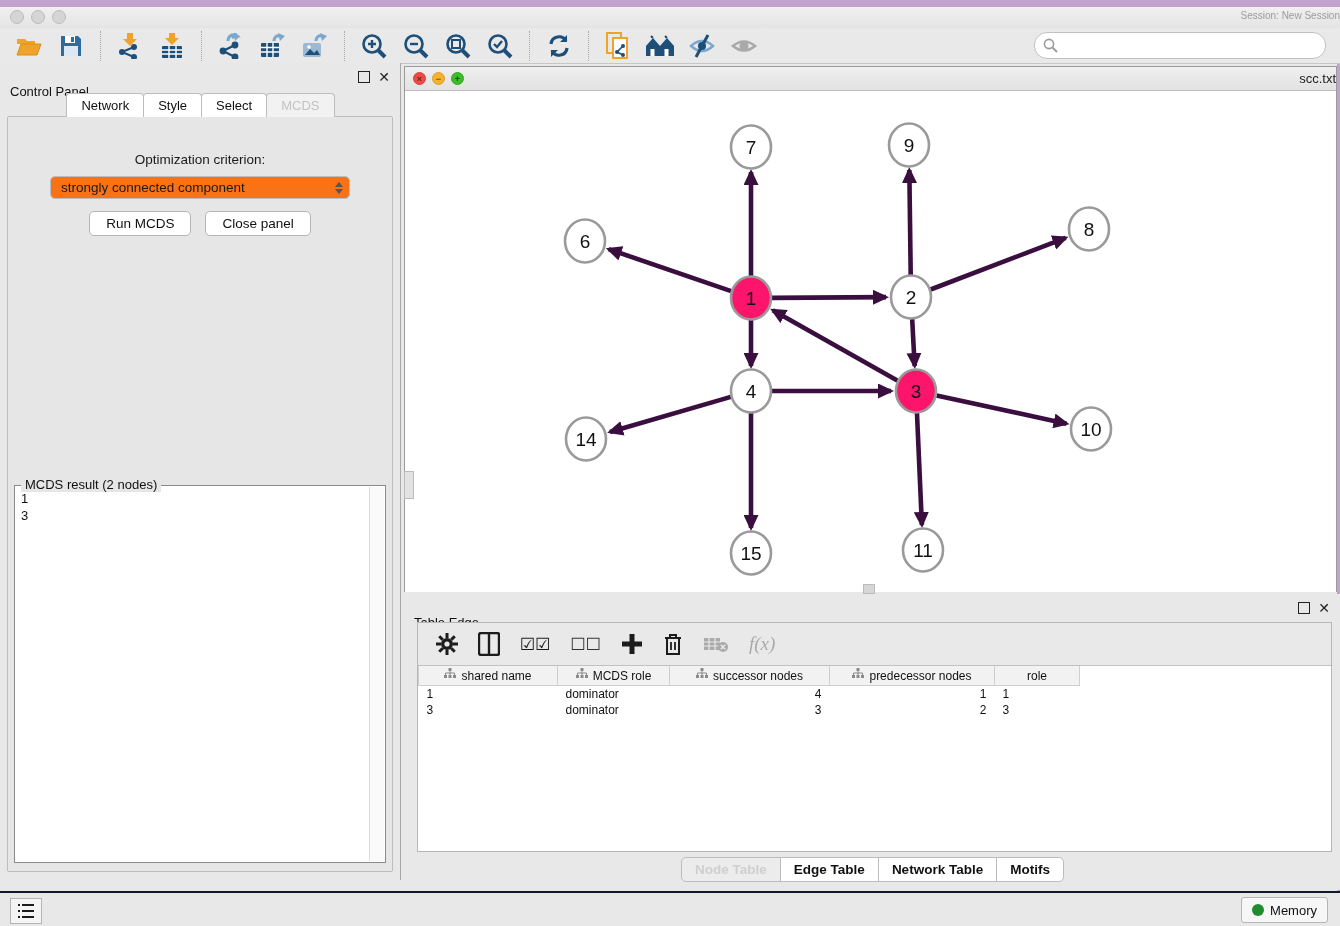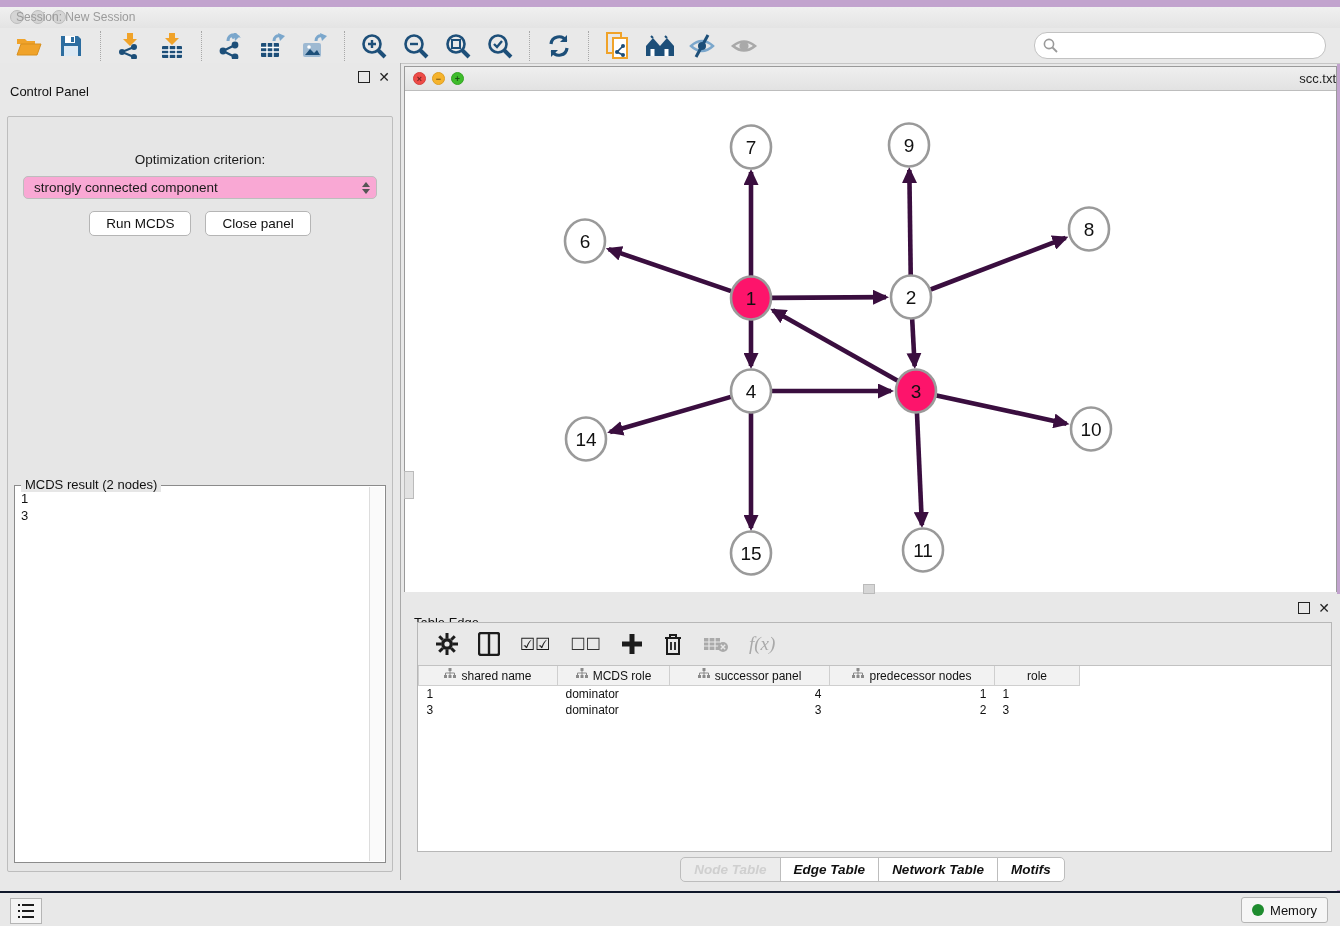--- a/index.html
+++ b/index.html
@@ -7,21 +7,21 @@
        font-family:"Liberation Sans","DejaVu Sans",sans-serif;font-size:13px;color:#1a1a1a;
        background:#e8e8e8;}
   .desktop-strip{position:absolute;left:0;top:0;width:1340px;height:7px;background:#c2a3ce;}
   .desktop-edge-right{position:absolute;right:0;top:0;width:3px;height:926px;background:#c2a3ce;}
 
   
   .titlebar{position:absolute;left:0;top:7px;width:1340px;height:21px;
             background:linear-gradient(#f0f0f0,#e4e4e4);border-bottom:1px solid #c9c9c9;}
   .traffic{position:absolute;top:3px;left:10px;display:flex;gap:7px;}
   .tl{width:14px;height:14px;border-radius:50%;background:#d5d5d5;border:1px solid #bcbcbc;box-sizing:border-box;}
-  .win-title{position:absolute;left:0;right:0;top:3px;text-align:left;color:#9b9b9b;font-size:12px;margin-left:16px;}
+  .win-title{position:absolute;left:0;right:0;top:3px;text-align:right;color:#9b9b9b;font-size:10px;margin-left:16px;}
 
   
   .toolbar{position:absolute;left:0;top:28px;width:1340px;height:35px;background:#e9e9e9;
            border-bottom:1px solid #c6c6c6;display:flex;align-items:center;}
   .tb-group{display:flex;align-items:center;gap:12px;padding:0 14px;}
   .tb-sep{width:0;height:30px;border-left:1px dotted #a8a8a8;}
   .tb-btn{width:30px;height:28px;display:flex;align-items:center;justify-content:center;}
   .search-wrap{position:absolute;right:14px;top:4px;width:290px;height:25px;background:#fff;
                border:1px solid #c2c2c2;border-radius:13px;display:flex;align-items:center;}
   .search-wrap svg{margin-left:8px;}
@@ -35,21 +35,21 @@
   .panel-head-icons{display:flex;gap:8px;align-items:center;color:#222;}
   .float-box{width:10px;height:10px;border:1.5px solid #222;}
   .close-x{font-weight:bold;font-size:14px;line-height:10px;}
   .tabsbar{display:flex;justify-content:center;gap:0;margin-top:2px;position:relative;z-index:2;}
   .tab{background:#fff;border:1px solid #bdbdbd;border-bottom:none;padding:4px 14px;font-size:13px;
        border-radius:4px 4px 0 0;margin:0 -1px 0 0;color:#111;}
   .tab.active{color:#c3c3c3;background:#f2f2f2;}
   .cp-body{position:absolute;left:7px;right:7px;top:53px;bottom:8px;border:1px solid #bdbdbd;
            background:#e6e6e6;border-radius:2px;}
   .opt-label{text-align:center;margin-top:35px;font-size:13.5px;}
-  .dropdown{margin:9px auto 0;width:354px;height:23px;background:#f9a8d4;border:1px solid #bdbdbd;
+  .dropdown{margin:9px auto 0;width:300px;height:23px;background:#f97316;border:1px solid #bdbdbd;
             border-radius:5px;display:flex;align-items:center;padding:0 6px 0 10px;box-sizing:border-box;}
   .dropdown .dd-text{flex:1;font-size:13.5px;}
   .dd-arrows{display:flex;flex-direction:column;gap:2px;align-items:center;}
   .dd-arrows i{display:block;width:0;height:0;border-left:4px solid transparent;border-right:4px solid transparent;}
   .dd-up{border-bottom:5px solid #555;}
   .dd-down{border-top:5px solid #555;}
   .cp-buttons{display:flex;justify-content:center;gap:14px;margin-top:12px;}
   .btn{background:#fff;border:1px solid #b5b5b5;border-radius:5px;padding:4px 16px;font-size:13.5px;color:#111;}
   .result-box{position:absolute;left:6px;right:6px;top:368px;bottom:8px;border:1px solid #8b8b8b;
               background:#fff;}
@@ -80,21 +80,21 @@
   .tp-toolbar{height:42px;background:#e9e9e9;border-bottom:1px solid #c2c2c2;display:flex;align-items:center;
               gap:20px;padding-left:18px;}
   .tp-toolbar .ticon{display:flex;align-items:center;justify-content:center;}
   .fx{font-family:"Liberation Serif","DejaVu Serif",serif;font-style:italic;font-size:19px;color:#a9a9a9;}
   table.datatable{border-collapse:collapse;width:662px;font-size:12px;table-layout:fixed;}
   table.datatable th{background:#f2f2f2;border:1px solid #cfcfcf;border-top:none;font-weight:normal;
                      height:19px;padding:0 4px;font-size:12px;color:#111;}
   table.datatable th .th-flex{display:flex;align-items:center;justify-content:center;gap:5px;}
   table.datatable td{height:16px;padding:0 8px;color:#111;border:none;}
   td.al{text-align:left;} td.ar{text-align:right;}
-  .tp-tabs{position:absolute;left:0;right:0;bottom:8px;display:flex;justify-content:center;font-style:italic;}
+  .tp-tabs{position:absolute;left:0;right:0;bottom:8px;display:flex;justify-content:center;}
   .tp-tab{background:#fff;border:1px solid #bdbdbd;padding:4px 13px;font-size:13.5px;font-weight:bold;
           margin-right:-1px;color:#111;}
   .tp-tab:first-child{border-radius:5px 0 0 5px;}
   .tp-tab:last-child{border-radius:0 5px 5px 0;}
   .tp-tab.active{color:#cfcfcf;background:#ececec;}
 
   
   .statusbar{position:absolute;left:0;bottom:0;width:1340px;height:33px;background:#e8e8e8;
              border-top:2px solid #0f172a;}
   .list-btn{position:absolute;left:10px;top:5px;width:30px;height:24px;background:#f4f4f4;border:1px solid #b5b5b5;
@@ -279,20 +279,26 @@
 </div>
 
 <div class="control-panel">
   <div class="panel-head">
     <span class="panel-title">Control Panel</span>
     <span class="panel-head-icons">
       <span class="float-box"></span>
       <span class="close-x">✕</span>
     </span>
   </div>
+  <div class="tabsbar" id="cp-tabs">
+      <div class="tab">Network</div>
+      <div class="tab">Style</div>
+      <div class="tab">Select</div>
+      <div class="tab active">MCDS</div>
+    </div>
   <div class="cp-body">
     <div class="opt-label">Optimization criterion:</div>
     <div class="dropdown">
       <span class="dd-text">strongly connected component</span>
       <span class="dd-arrows">
           <i class="dd-up"></i>
           <i class="dd-down"></i>
         </span>
     </div>
     <div class="cp-buttons">
@@ -493,21 +499,21 @@
               <span class="th-flex">
                 <span><svg width="12" height="12" viewBox="0 0 12 12">
                     <g fill="#8a8a8a">
                       <rect x="4.5" y="0" width="3" height="3"></rect>
                       <rect x="0" y="7" width="3" height="3"></rect>
                       <rect x="4.5" y="7" width="3" height="3"></rect>
                       <rect x="9" y="7" width="3" height="3"></rect>
                     </g>
                     <path d="M6 3 v2 M1.5 7 V5 h9 v2 M6 5 v2" stroke="#8a8a8a" fill="none"></path>
                   </svg></span>
-                <span>successor panel</span>
+                <span>successor nodes</span>
               </span>
             </th>
             <th>
               <span class="th-flex">
                 <span><svg width="12" height="12" viewBox="0 0 12 12">
                     <g fill="#8a8a8a">
                       <rect x="4.5" y="0" width="3" height="3"></rect>
                       <rect x="0" y="7" width="3" height="3"></rect>
                       <rect x="4.5" y="7" width="3" height="3"></rect>
                       <rect x="9" y="7" width="3" height="3"></rect>

